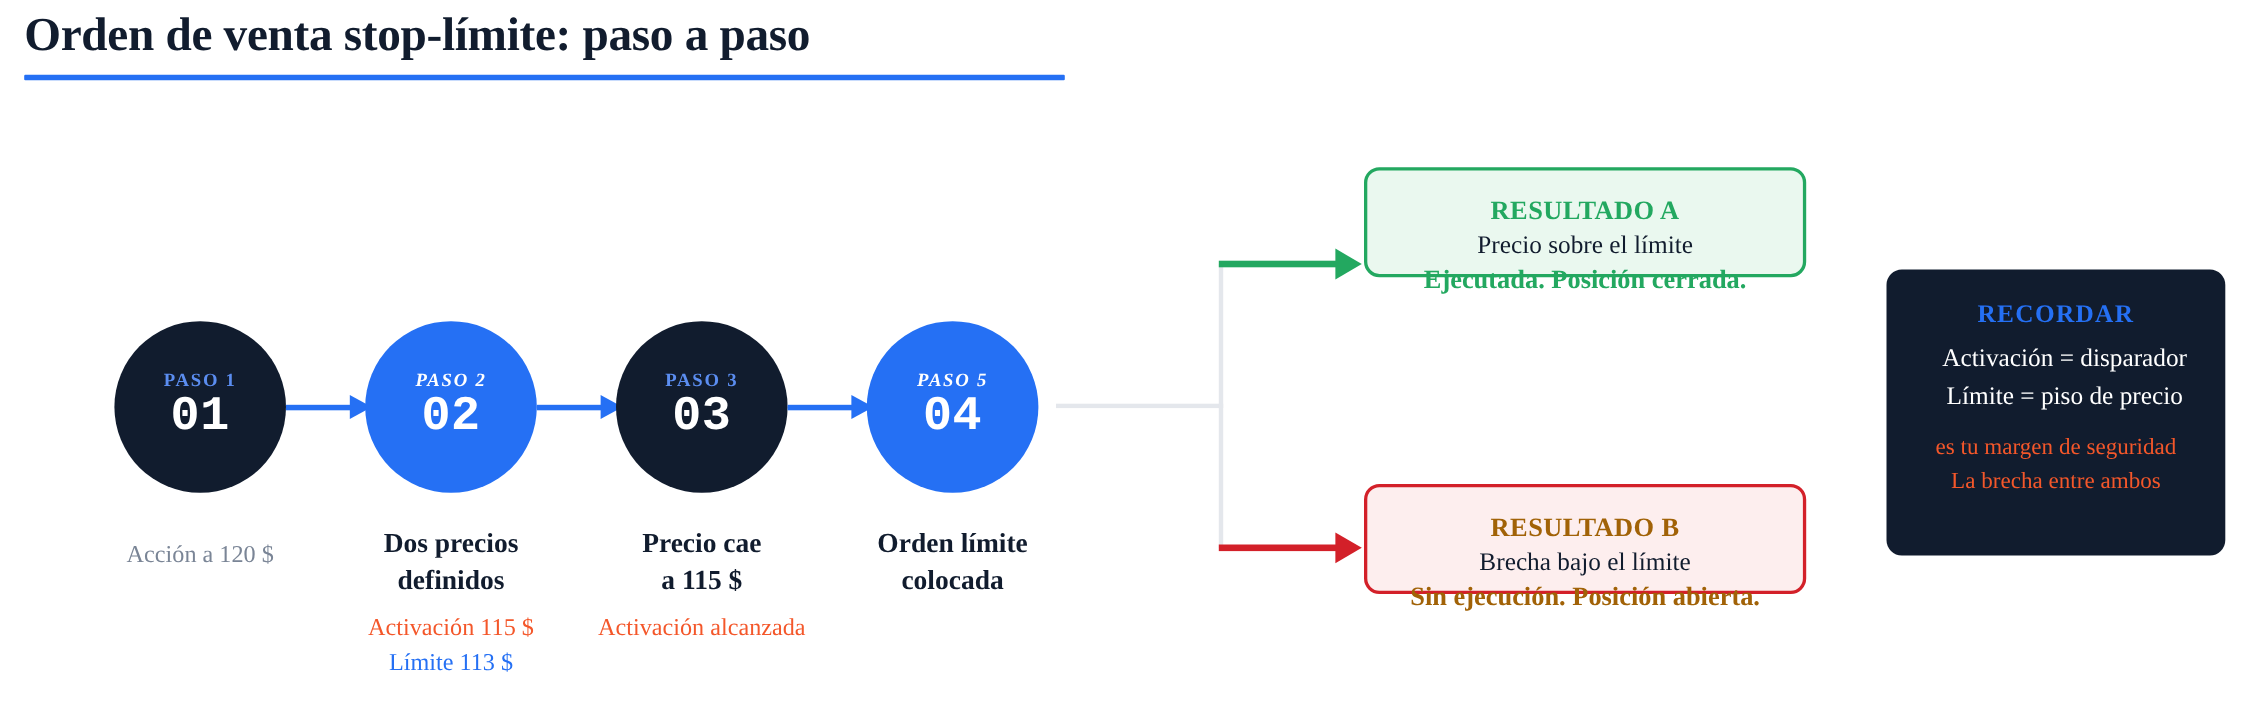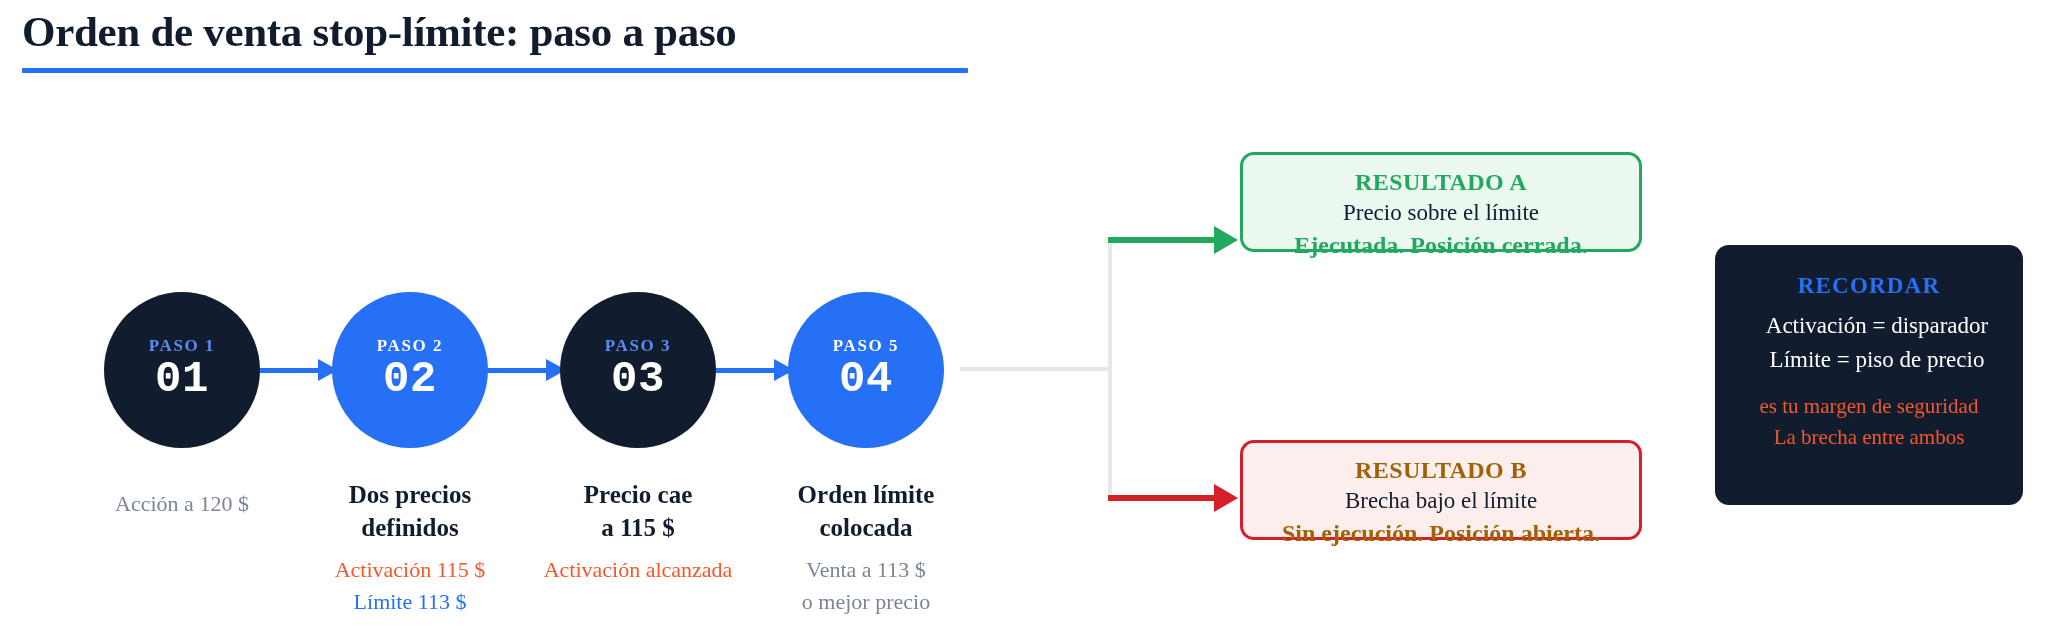--- a/index.html
+++ b/index.html
@@ -68,21 +68,21 @@
   .step-circle.blue { background: #2570f4; }
   .step-kicker {
     font-family: "Liberation Serif", "DejaVu Serif", serif;
     font-weight: bold;
     font-size: 17px;
     letter-spacing: 1.6px;
     line-height: 20px;
     margin-bottom: -2px;
   }
   .step-circle.dark .step-kicker { color: #5b8df0; }
-  .step-circle.blue .step-kicker { color: #ffffff; }
+  .step-circle.blue .step-kicker { color: #ffffff; font-style: italic; }
   .step-number {
     font-family: Liberation Mono, monospace;
     font-weight: bold;
     font-size: 44px;
     line-height: 50px;
     color: #ffffff;
     letter-spacing: 0.5px;
   }
 
   
@@ -194,21 +194,21 @@
   #branch .arm-bottom .shaft { background: #d32029; }
 
   
   .outcome {
     position: absolute;
     box-sizing: border-box;
     border-radius: 14px;
     border-width: 3px;
     border-style: solid;
     text-align: center;
-    padding-top: 12px;
+    padding-top: 22px;
   }
   #outcome-a {
     left: 1240px;
     top: 152px;
     width: 402px;
     height: 100px;
     background: #eaf8ef;
     border-color: #23a860;
   }
   #outcome-b {
@@ -358,24 +358,20 @@
     <div class="caption-sub">
       <span class="l-orange">Activación alcanzada</span>
     </div>
   </div>
 
   <div class="caption" style="left:684px;">
     <div class="caption-title">
       <span>Orden límite</span><br>
       <span>colocada</span>
     </div>
-    <div class="caption-sub">
-      <span class="l-gray">Venta a 113 $</span>
-      <span class="l-gray">o mejor precio</span>
-    </div>
   </div>
 
 </div>
 
 <div id="branch">
   <div class="trunk-h"></div>
   <div class="trunk-v"></div>
   <div class="arm arm-top">
     <div class="shaft"></div>
     <div class="head"></div>

